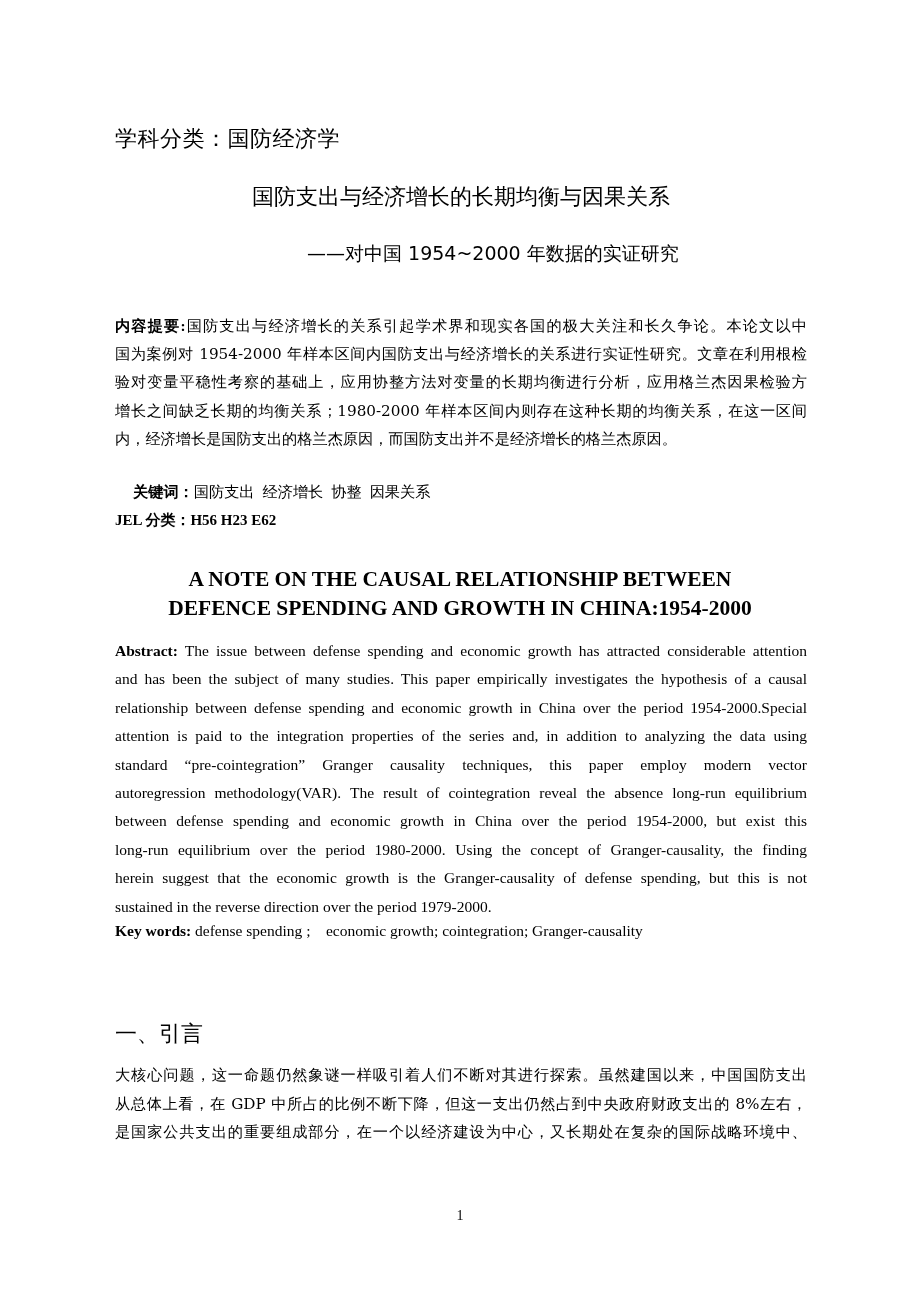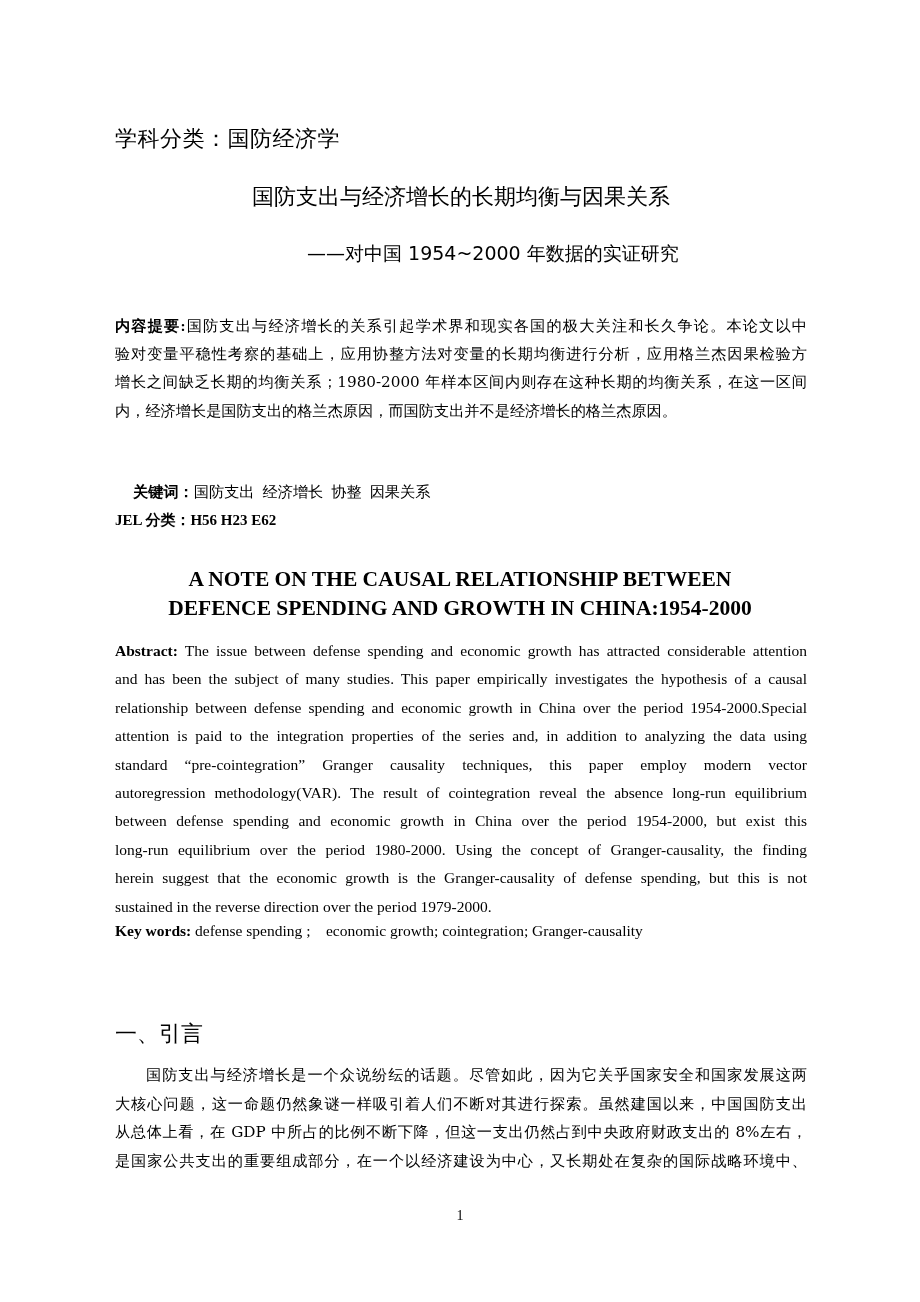--- a/index.html
+++ b/index.html
@@ -131,20 +131,21 @@
   <div class="abs classification">学科分类：国防经济学</div>
 
   <div class="abs main-title">
     <span>国防支出与经济增长的长期均衡与因果关系</span>
   </div>
 
   <div class="abs subtitle">——对中国 1954~2000 年数据的实证研究</div>
 
   <div class="abs cn-block">
     <span class="cn-line"><span class="label">内容提要:</span><span>国防支出与经济增长的关系引起学术界和现实各国的极大关注和长久争论。本论文以中</span></span>
+    <span class="cn-line">国为案例对 1954-2000 年样本区间内国防支出与经济增长的关系进行实证性研究。文章在利用根检</span>
     <span class="cn-line">验对变量平稳性考察的基础上，应用协整方法对变量的长期均衡进行分析，应用格兰杰因果检验方</span>
     <span class="cn-line">增长之间缺乏长期的均衡关系；1980-2000 年样本区间内则存在这种长期的均衡关系，在这一区间</span>
     <span class="cn-line last">内，经济增长是国防支出的格兰杰原因，而国防支出并不是经济增长的格兰杰原因。</span>
   </div>
 
   <div class="abs keywords-cn">
     <span class="label">关键词：</span><span class="kw-item">国防支出</span><span class="kw-item">经济增长</span><span class="kw-item">协整</span><span class="kw-item">因果关系</span>
   </div>
 
   <div class="abs jel">JEL 分类：H56 H23 E62</div>
@@ -165,21 +166,20 @@
     <span class="en-line">long-run equilibrium over the period 1980-2000. Using the concept of Granger-causality, the finding</span>
     <span class="en-line">herein suggest that the economic growth is the Granger-causality of defense spending, but this is not</span>
     <span class="en-line last">sustained in the reverse direction over the period 1979-2000.</span>
   </div>
 
   <div class="abs keywords-en"><span class="bold">Key words:</span><span> defense spending ;    economic growth; cointegration; Granger-causality</span></div>
 
   <div class="abs section-heading">一、引言</div>
 
   <div class="abs intro">
-    <span class="cn-line first">国防支出与经济增长是一个众说纷纭的话题。尽管如此，因为它关乎国家安全和国家发展这两</span>
     <span class="cn-line">大核心问题，这一命题仍然象谜一样吸引着人们不断对其进行探索。虽然建国以来，中国国防支出</span>
     <span class="cn-line">从总体上看，在 GDP 中所占的比例不断下降，但这一支出仍然占到中央政府财政支出的 8%左右，</span>
     <span class="cn-line">是国家公共支出的重要组成部分，在一个以经济建设为中心，又长期处在复杂的国际战略环境中、</span>
   </div>
 
   <div class="abs page-number">1</div>
 
 </div>
 
 </body></html>

